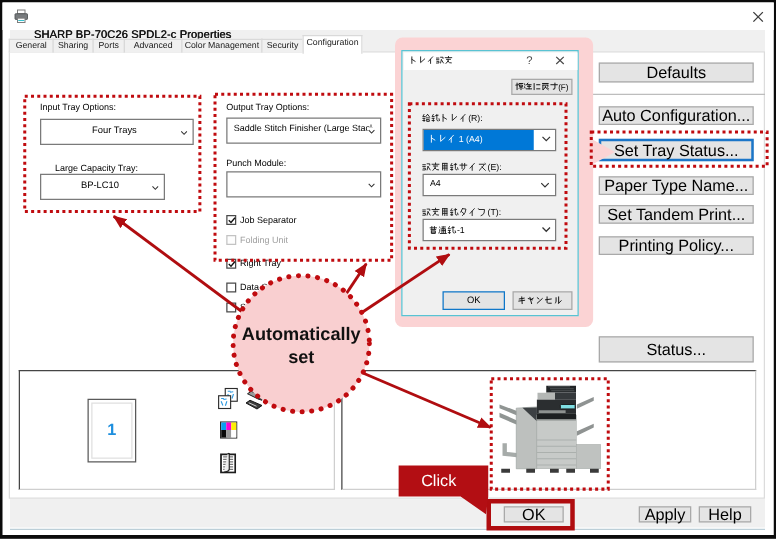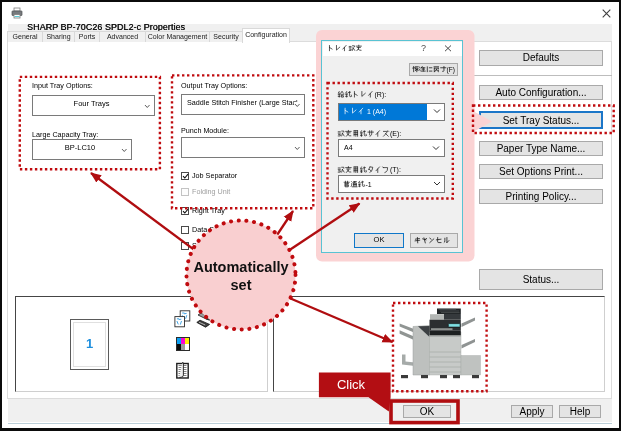--- a/index.html
+++ b/index.html
@@ -14,21 +14,21 @@
 .tab{top:30.5px;height:11px;background:#f0f0f0;border:1px solid #d9d9d9;border-bottom:none;
  font-size:7px;color:#1a1a1a;text-align:center;line-height:10.5px;box-sizing:border-box;}
 .tabactive{top:28px;height:14.5px;background:#fff;line-height:12.5px;z-index:3;}
 .lbl{font-size:7.2px;color:#000;white-space:nowrap;}
 .combo{background:#fff;border:1px solid #7a7a7a;box-sizing:border-box;font-size:7.5px;color:#000;
  line-height:16.5px;}
 .ct{display:block;margin:0 9px 0 5px;white-space:nowrap;overflow:hidden;text-align:center;}
 .chev{position:absolute;right:4px;top:50%;margin-top:-3px;width:6.5px;height:6.5px;}
 .cb{width:8px;height:8px;border:1px solid #4a4a4a;background:#fff;box-sizing:border-box;}
 .cbl{font-size:7.2px;color:#000;white-space:nowrap;}
-.btn{background:#e4e4e4;border:1px solid #a9a9a9;box-sizing:border-box;font-size:10px;color:#000;
+.btn{background:#e4e4e4;border:1px solid #a9a9a9;box-sizing:border-box;font-size:13px;color:#000;
  text-align:center;}
 .pane{background:#fff;border-top:1px solid #454545;border-left:1px solid #454545;
  border-right:1px solid #cfcfcf;border-bottom:1px solid #cfcfcf;box-sizing:border-box;}
 svg{display:block;}
 .jp{stroke:#1a1a1a;stroke-width:0.72;fill:none;stroke-linecap:round;}
 </style>
 </head>
 <body>
 <div class="abs win"></div>
 <div class="abs titlebar"></div>
@@ -54,21 +54,21 @@
 <div class="abs tab" style="left:209px;width:34px;">Security</div>
 <div class="abs tab tabactive" style="left:242px;width:48px;">Configuration</div>
 
 <div class="abs lbl" style="left:32px;top:81px;">Input Tray Options:</div>
 <div class="abs combo" style="left:32px;top:95px;width:123px;height:21px;">
     <span class="ct">Four Trays</span>
  <svg class="chev" viewBox="0 0 8 8">
       <path d="M1.2,2.5 L4,5.5 L6.8,2.5" fill="none" stroke="#333" stroke-width="1"></path>
     </svg>
   </div>
-<div class="abs lbl" style="left:32px;top:130px;">Large Capacity Tray:</div>
+<div class="abs lbl" style="left:44px;top:130px;">Large Capacity Tray:</div>
 <div class="abs combo" style="left:32px;top:139px;width:100px;height:21px;">
     <span class="ct">BP-LC10</span>
  <svg class="chev" viewBox="0 0 8 8">
       <path d="M1.2,2.5 L4,5.5 L6.8,2.5" fill="none" stroke="#333" stroke-width="1"></path>
     </svg>
   </div>
 
 <div class="abs lbl" style="left:181px;top:81px;">Output Tray Options:</div>
 <div class="abs combo" style="left:181px;top:94px;width:124px;height:21px;">
     <span class="ct" style="font-size:7.2px;margin-right:6px;">Saddle Stitch Finisher (Large Stack</span>
@@ -98,21 +98,21 @@
 <div class="abs cb" style="left:181px;top:226px;"></div>
 <div class="abs cbl" style="left:192px;top:225px;">Data Security Kit</div>
 <div class="abs cb" style="left:181px;top:242px;"></div>
 <div class="abs cbl" style="left:192px;top:241px;">Status Monitor</div>
 
 <div class="abs btn" style="left:479px;top:50px;width:124px;height:16px;line-height:14px;">Defaults</div>
 <div class="abs" style="left:473px;top:75px;width:139px;height:1px;background:#bdbdbd;"></div>
 <div class="abs btn" style="left:479px;top:85px;width:124px;height:15px;line-height:13px;">Auto Configuration...</div>
 <div class="abs btn" style="left:479px;top:111px;width:124px;height:18px;line-height:16px;border:2px solid #1b76c8;">Set Tray Status...</div>
 <div class="abs btn" style="left:479px;top:141px;width:124px;height:15px;line-height:13px;">Paper Type Name...</div>
-<div class="abs btn" style="left:479px;top:164px;width:124px;height:15px;line-height:13px;">Set Options Print...</div>
+<div class="abs btn" style="left:479px;top:164px;width:124px;height:15px;line-height:13px;">Set Tandem Print...</div>
 <div class="abs btn" style="left:479px;top:189px;width:124px;height:15px;line-height:13px;">Printing Policy...</div>
 <div class="abs btn" style="left:479px;top:269px;width:124px;height:21px;line-height:19px;">Status...</div>
 
 <div class="abs pane" style="left:15px;top:296px;width:253px;height:96px;"></div>
 <div class="abs pane" style="left:273px;top:296px;width:332px;height:96px;"></div>
 
 <div class="abs" style="left:70px;top:319px;width:39px;height:51px;background:#fff;border:1px solid #5a5a5a;box-sizing:border-box;"></div>
 <div class="abs" style="left:73px;top:322px;width:33px;height:45px;border:1px solid #e0e0e0;box-sizing:border-box;"></div>
 <div class="abs" style="left:70px;top:336px;width:39px;height:16px;font-size:13px;font-weight:700;color:#1e8fde;text-align:center;">1</div>
 

